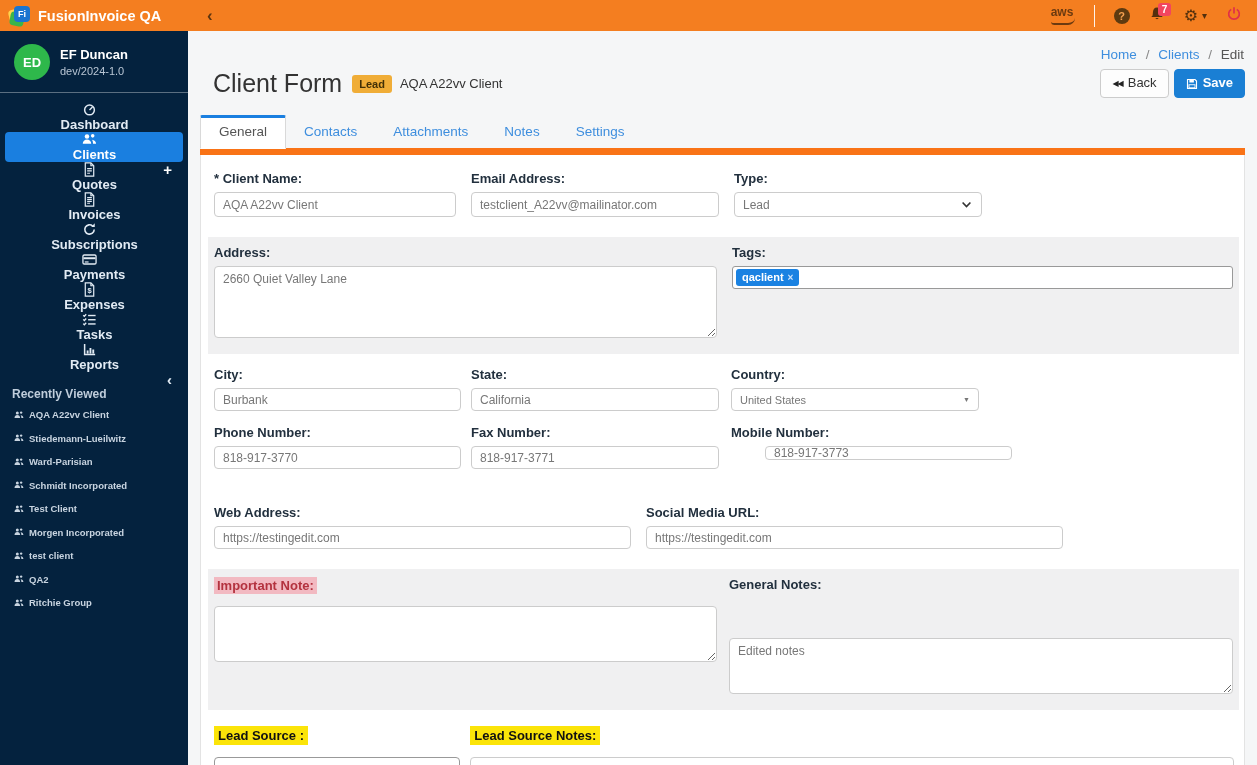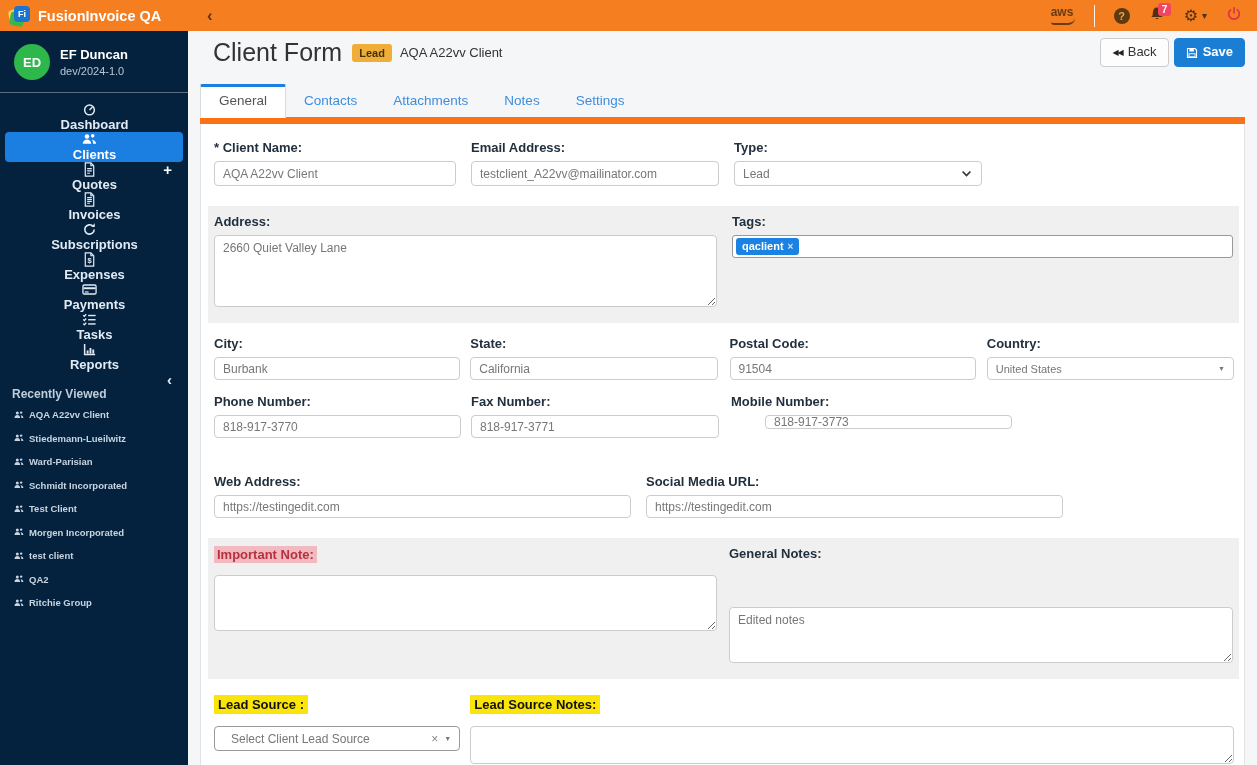--- a/index.html
+++ b/index.html
@@ -244,29 +244,29 @@
     <span>Invoices</span>
   </div>
   <div class="nav-item">
     <svg class="ic">
         <use href="#i-refresh"></use>
       </svg>
     <span>Subscriptions</span>
   </div>
   <div class="nav-item">
     <svg class="ic">
+        <use href="#i-card"></use>
+      </svg>
+    <span>Payments</span>
+  </div>
+  <div class="nav-item">
+    <svg class="ic">
         <use href="#i-expense"></use>
       </svg>
     <span>Expenses</span>
-  </div>
-  <div class="nav-item">
-    <svg class="ic">
-        <use href="#i-card"></use>
-      </svg>
-    <span>Payments</span>
   </div>
   <div class="nav-item">
     <svg class="ic">
         <use href="#i-tasks"></use>
       </svg>
     <span>Tasks</span>
   </div>
   <div class="nav-item">
     <svg class="ic">
         <use href="#i-chart"></use>
@@ -326,20 +326,27 @@
   </div>
   <div class="recent-item">
     <svg class="ic">
         <use href="#i-users"></use>
       </svg>
     <span>Ritchie Group</span>
   </div>
 </div>
 
 <div class="main">
+  <div class="breadcrumb">
+    <span class="bc-link">Home</span>
+    <span class="bc-sep">/</span>
+    <span class="bc-link">Clients</span>
+    <span class="bc-sep">/</span>
+    <span class="bc-current">Edit</span>
+  </div>
 
   <div class="title-row">
     <span class="page-title">Client Form</span>
     <span class="lead-badge">Lead</span>
     <span class="page-subtitle">AQA A22vv Client</span>
     <span class="actions">
       <span class="btn btn-back">
         <span class="back-glyph">◀◀</span>
         <span>Back</span>
       </span>
@@ -402,24 +409,20 @@
 
     <div class="frow" style="margin-top:13px;">
       <div class="fcol" style="width:247px; margin-right:10px;">
         <span class="flabel">City:</span>
         <input class="finput" style="height: 23px;" value="Burbank">
       </div>
       <div class="fcol" style="width:248px; margin-right:12px;">
         <span class="flabel">State:</span>
         <input class="finput" style="height: 23px;" value="California">
       </div>
-      <div class="fcol" style="width:247px; margin-right:11px;">
-        <span class="flabel">Postal Code:</span>
-        <input class="finput" style="height: 23px;" value="91504">
-      </div>
       <div class="fcol" style="width:248px;">
         <span class="flabel">Country:</span>
         <div class="finput sel" style="height:23px;">
           <span class="sel-text" style="font-size:11px;">United States</span>
           <span class="caret-small">▼</span>
         </div>
       </div>
     </div>
 
     <div class="frow" style="margin-top:14px;">

